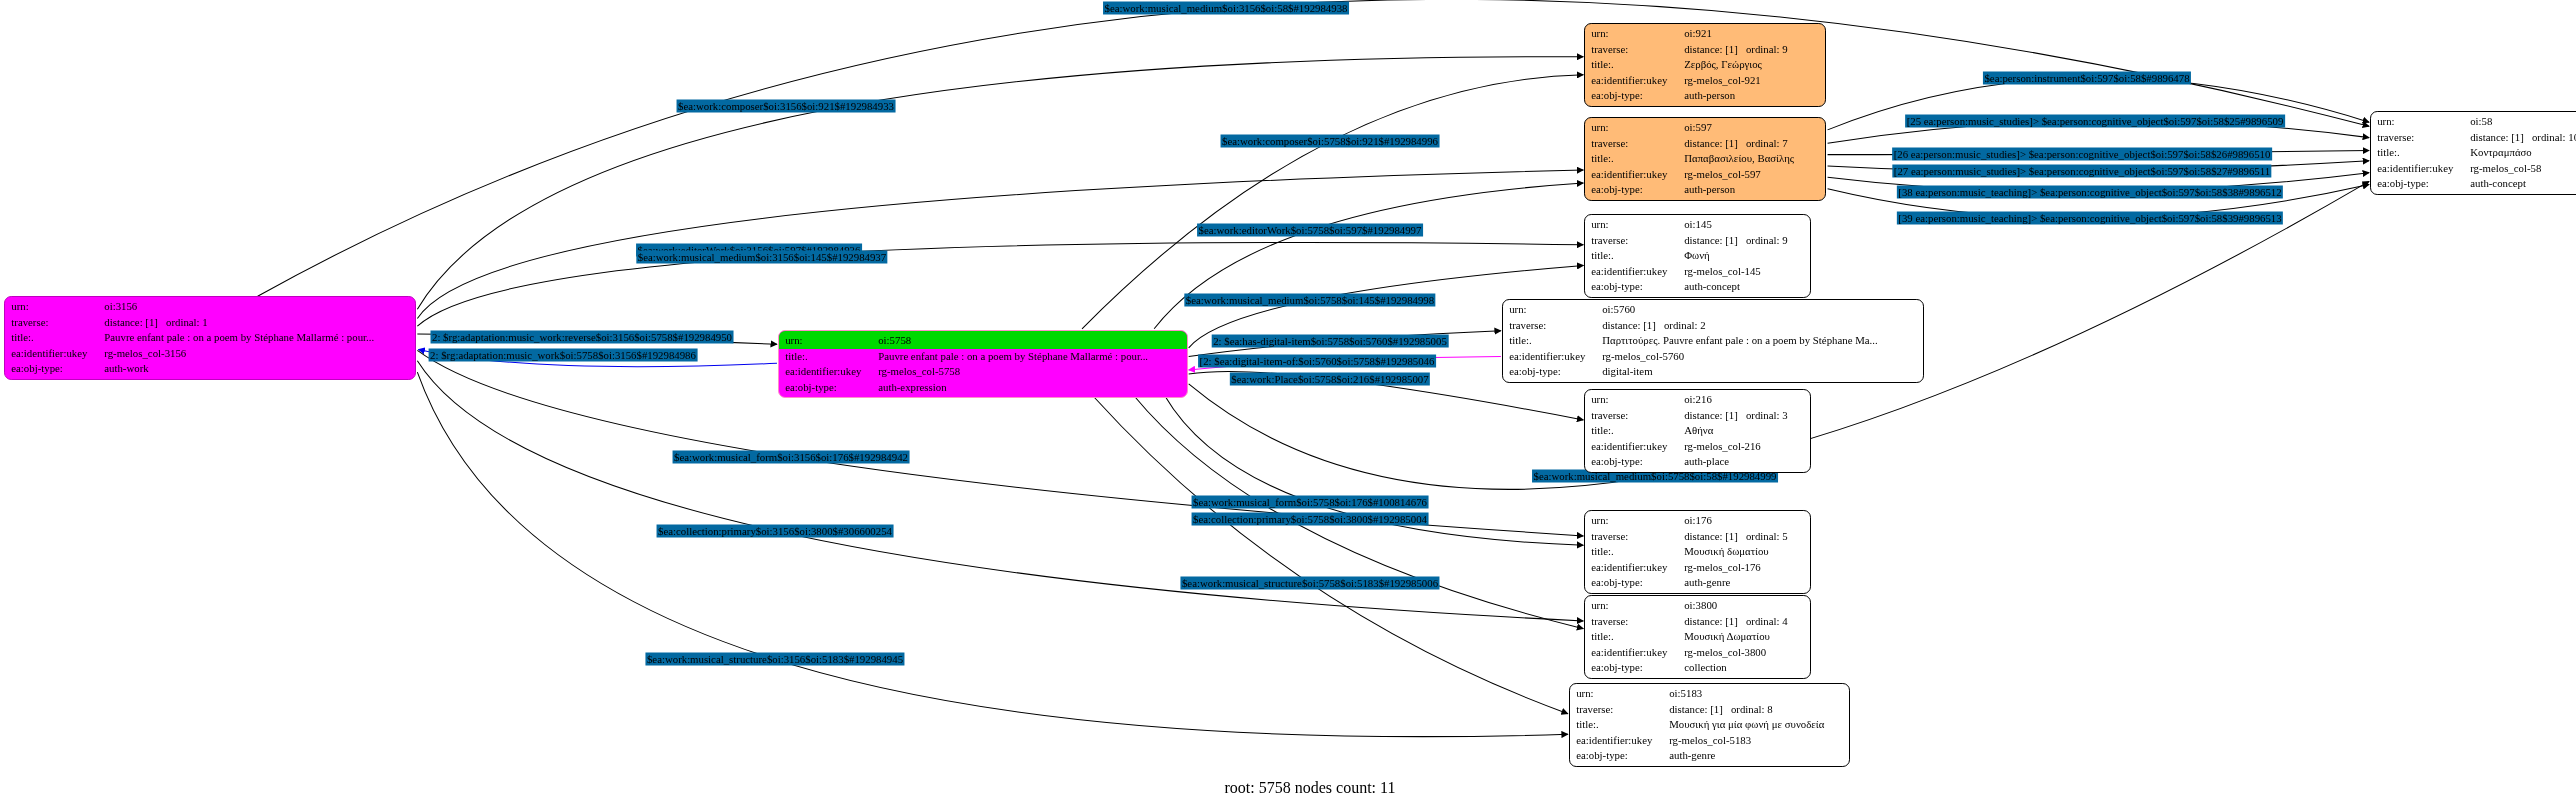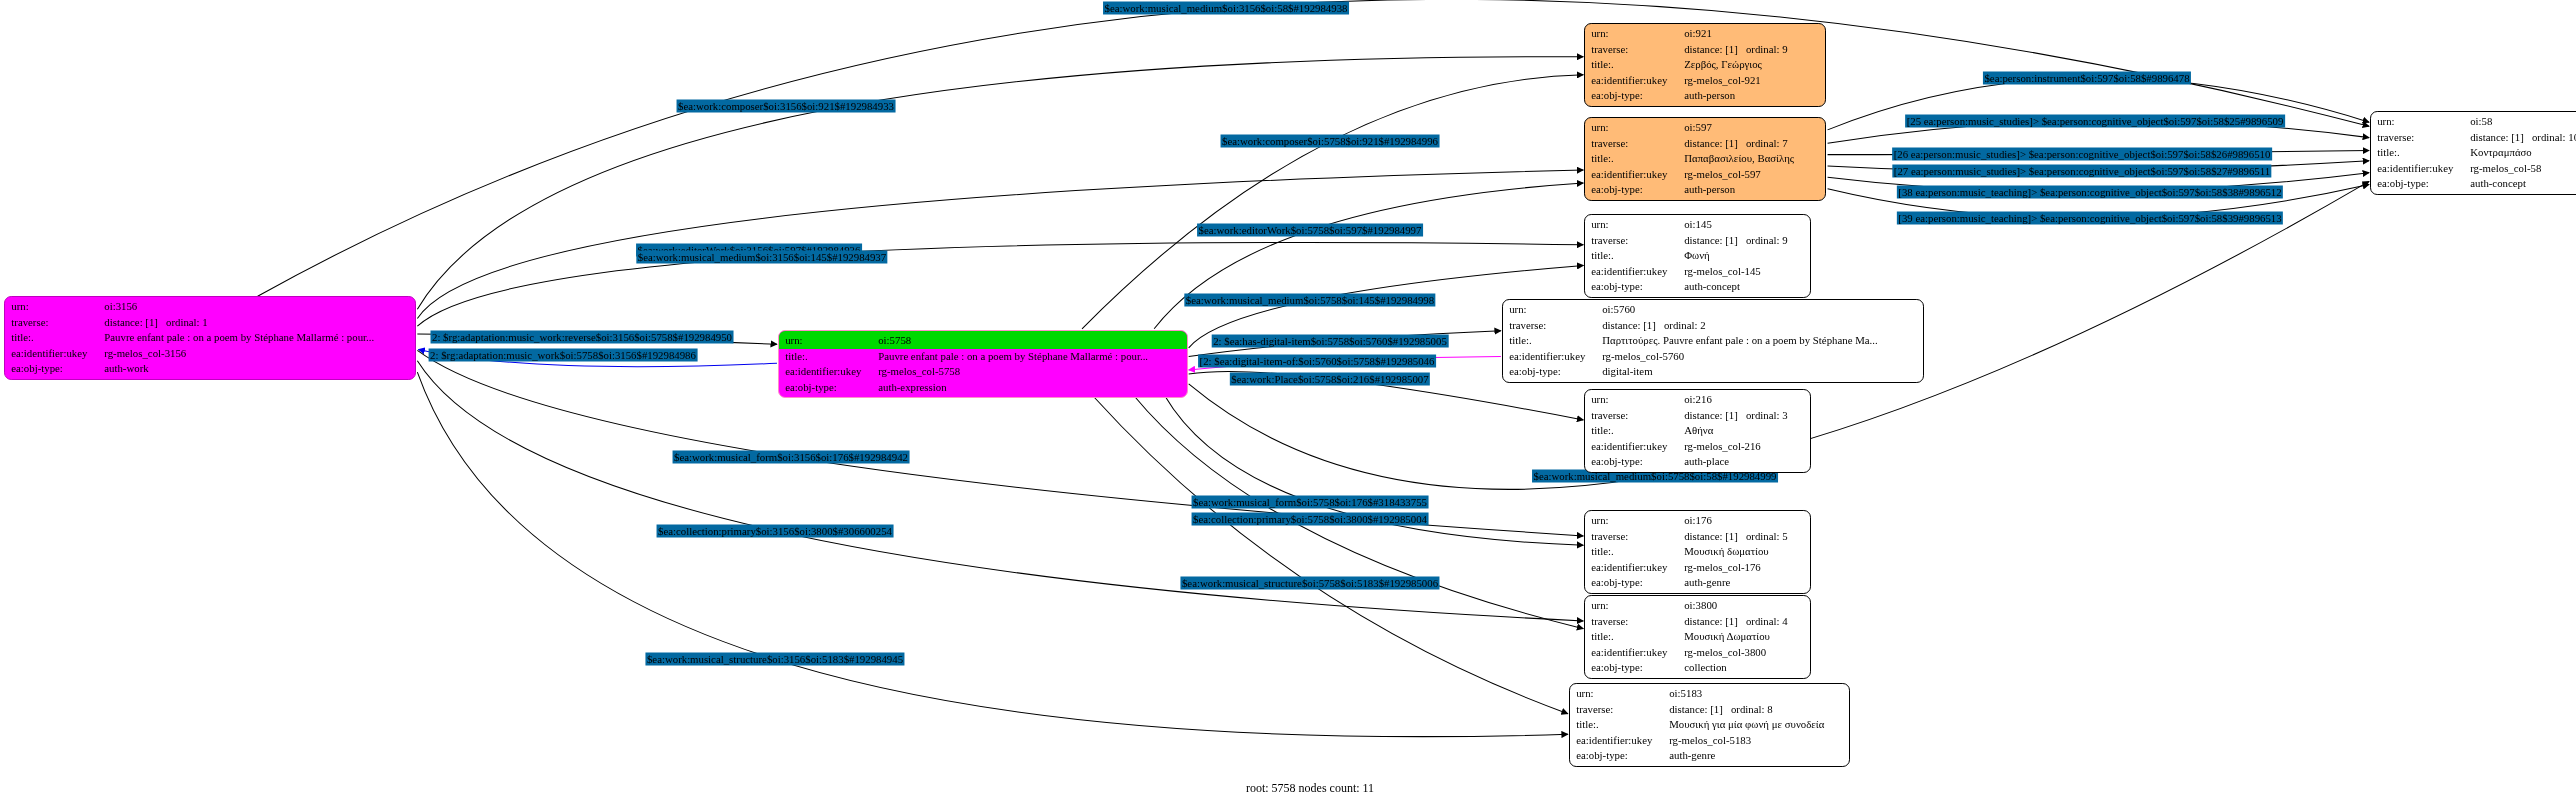--- a/index.html
+++ b/index.html
@@ -41,21 +41,21 @@
     font-size: 10.8px;
     line-height: 15.5px;
     justify-content: space-between;
   }
   .node .row:first-child { padding-top: 2.1px; }
   .node .key { flex: 0 0 93px; white-space: pre; overflow: hidden; }
   .node .val { flex: 1 1 auto; white-space: pre; overflow: hidden; }
   #root-label {
     position: absolute;
     transform: translate(-50%, -50%);
-    font-size: 12px;
+    font-size: 16px;
     white-space: nowrap;
     z-index: 2;
   }
 </style>
 </head>
 <body>
 
 <div id="canvas">
 
   <svg id="edge-layer" width="2619" height="808" viewBox="0 0 5083 1568" xmlns="http://www.w3.org/2000/svg">
@@ -110,21 +110,21 @@
       <div class="edge-label" style="left: 749px; top: 220px; margin-top: 30px;">$ea:work:editorWork$oi:3156$oi:597$#192984936</div>
       <div class="edge-label" style="left: 1310px; top: 230px;">$ea:work:editorWork$oi:5758$oi:597$#192984997</div>
       <div class="edge-label" style="left: 762px; top: 257px;">$ea:work:musical_medium$oi:3156$oi:145$#192984937</div>
       <div class="edge-label" style="left: 1310px; top: 300px; text-align: right;">$ea:work:musical_medium$oi:5758$oi:145$#192984998</div>
       <div class="edge-label" style="left: 582px; top: 337px;">2: $rg:adaptation:music_work:reverse$oi:3156$oi:5758$#192984950</div>
       <div class="edge-label" style="left: 563px; top: 355px;">2: $rg:adaptation:music_work$oi:5758$oi:3156$#192984986</div>
       <div class="edge-label" style="left: 1330px; top: 341px;">2: $ea:has-digital-item$oi:5758$oi:5760$#192985005</div>
       <div class="edge-label" style="left: 1317px; top: 361px;">[2: $ea:digital-item-of:$oi:5760$oi:5758$#192985046</div>
       <div class="edge-label" style="left: 1330px; top: 379px;">$ea:work:Place$oi:5758$oi:216$#192985007</div>
       <div class="edge-label" style="left: 791px; top: 457px;">$ea:work:musical_form$oi:3156$oi:176$#192984942</div>
-      <div class="edge-label" style="left: 1310px; top: 502px;">$ea:work:musical_form$oi:5758$oi:176$#318433755</div>
+      <div class="edge-label" style="left: 1310px; top: 502px;">$ea:work:musical_form$oi:5758$oi:176$#100814676</div>
       <div class="edge-label" style="left: 1655px; top: 476px;">$ea:work:musical_medium$oi:5758$oi:58$#192984999</div>
       <div class="edge-label" style="left: 775px; top: 531px;">$ea:collection:primary$oi:3156$oi:3800$#306600254</div>
       <div class="edge-label" style="left: 1310px; top: 519px;">$ea:collection:primary$oi:5758$oi:3800$#192985004</div>
       <div class="edge-label" style="left: 1310px; top: 583px;">$ea:work:musical_structure$oi:5758$oi:5183$#192985006</div>
       <div class="edge-label" style="left: 775px; top: 659px;">$ea:work:musical_structure$oi:3156$oi:5183$#192984945</div>
     </div>
 
   <div id="nodes-layer">
       <div class="node" style="left: 4.1px; top: 296px; width: 412px; background: rgb(255, 0, 255); border-color: rgb(192, 0, 192);">
         <div class="row">

